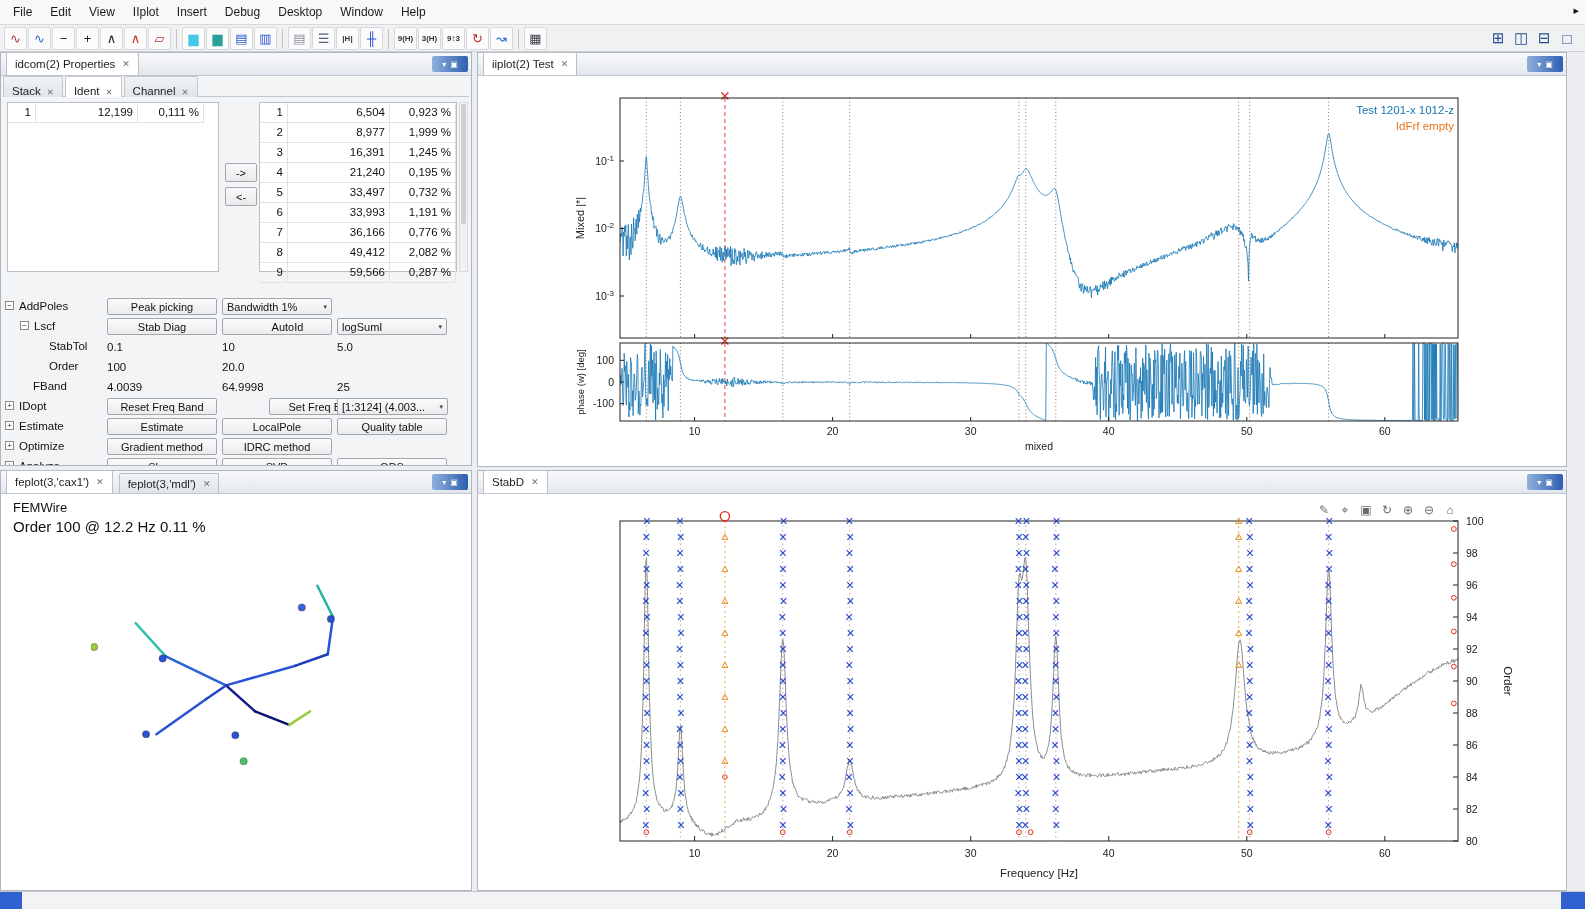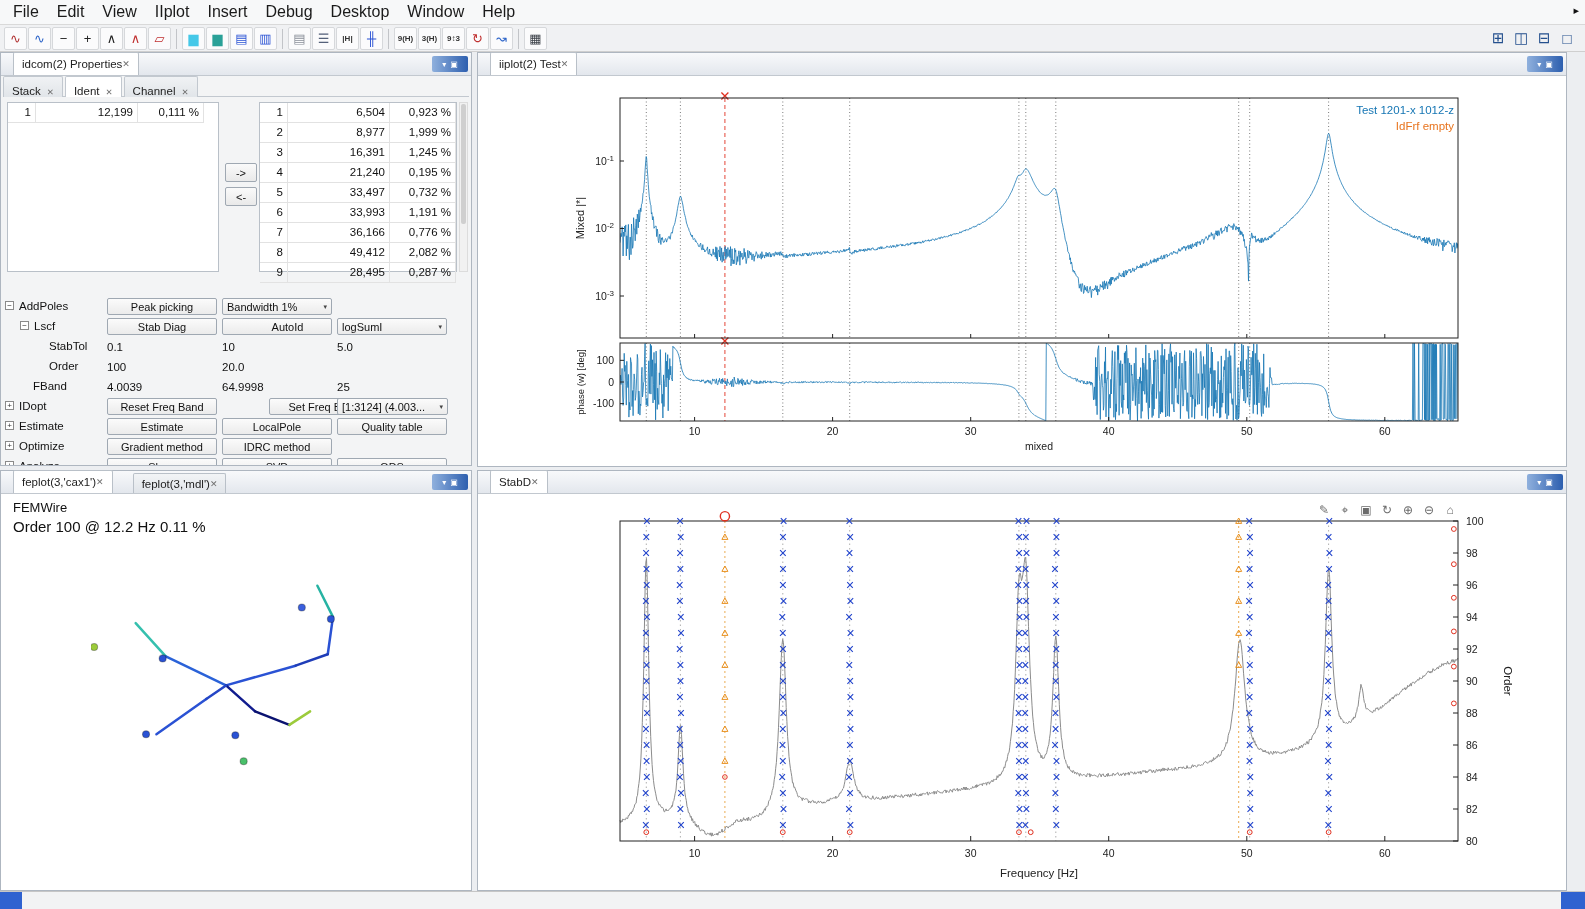--- a/index.html
+++ b/index.html
@@ -1,30 +1,30 @@
 <!DOCTYPE html>
 <html><head>
 <meta charset="utf-8">
 <style>
 *{margin:0;padding:0;box-sizing:border-box;font-family:"Liberation Sans",sans-serif;}
 html,body{width:1585px;height:909px;overflow:hidden;background:#e8eaed;}
 #app{position:absolute;left:0;top:0;width:1585px;height:909px;background:#eceef1;}
 .menubar{position:absolute;left:0;top:0;width:100%;height:25px;background:#f7f8f9;border-bottom:1px solid #d9d9d9;display:flex;align-items:center;padding-left:4px;}
-.menu-item{padding:4px 9px;font-size:16px;color:#1a1a1a;cursor:default;}
+.menu-item{padding:4px 9px;font-size:12px;color:#1a1a1a;cursor:default;}
 .menu-overflow{position:absolute;right:6px;top:4px;font-size:11px;color:#111;}
 .toolbar{position:absolute;left:0;top:25px;width:100%;height:27px;background:#f0f1f3;border-bottom:1px solid #cfcfcf;}
 .tb-left{position:absolute;left:4px;top:1px;display:flex;align-items:center;gap:1px;height:25px;}
 .tb-icon{width:23px;height:23px;border:1px solid #d6d8db;background:#fbfbfc;border-radius:2px;display:flex;align-items:center;justify-content:center;font-size:13px;cursor:default;}
 .tb-text{font-size:8px;font-weight:bold;}
 .tb-sep{width:1px;height:20px;background:#c2c4c8;margin:0 4px;}
 .tb-right{position:absolute;right:8px;top:3px;display:flex;gap:3px;}
 .win-icon{width:20px;height:20px;display:flex;align-items:center;justify-content:center;font-size:15px;color:#24508e;}
 .panel{position:absolute;border:1px solid #aeb6c0;background:#f1f3f5;}
 .tabbar{position:relative;height:23px;background:linear-gradient(#f8f9fb,#e3e7ed);border-bottom:1px solid #c2c8cf;display:flex;align-items:flex-end;padding-left:2px;}
-.tab{height:20px;margin:0 10px;padding:0 8px;display:flex;align-items:center;font-size:11.5px;color:#222;background:linear-gradient(#f2f4f6,#e0e4e9);border:1px solid #b9c0c8;border-bottom:none;border-radius:2px 2px 0 0;cursor:default;white-space:nowrap;}
+.tab{height:20px;margin:0 3px;padding:0 8px;display:flex;align-items:center;gap:7px;font-size:11.5px;color:#222;background:linear-gradient(#f2f4f6,#e0e4e9);border:1px solid #b9c0c8;border-bottom:none;border-radius:2px 2px 0 0;cursor:default;white-space:nowrap;}
 .tab.active{background:#fff;height:23px;}
 .tab .x{color:#707070;font-size:9px;}
 .dockchip{position:absolute;right:3px;top:3px;width:36px;height:16px;background:linear-gradient(90deg,#8fb0dd,#2d5faf);border-radius:2px;color:#fff;font-size:8px;display:flex;align-items:center;justify-content:center;gap:4px;}
 .content{position:absolute;left:0;right:0;top:23px;bottom:0;overflow:hidden;}
 .content.white{background:#fff;}
 .content.gray{background:#f3f4f5;}
 
 .subtabs{position:absolute;left:2px;top:0;height:21px;display:flex;border-bottom:1px solid #c2c8cf;width:466px;}
 .subtab{height:21px;padding:0 8px;margin-right:2px;font-size:11.5px;display:inline-flex;align-items:flex-end;gap:6px;border:1px solid #c2c8cf;border-bottom:none;border-radius:2px 2px 0 0;background:linear-gradient(#f0f2f4,#e1e5e9);color:#222;}
 .subtab.active{background:#fff;}
@@ -178,21 +178,21 @@
             <div class="cell">36,166</div>
             <div class="cell">0,776 %</div>
           </div>
           <div class="trow">
             <div class="cell">8</div>
             <div class="cell">49,412</div>
             <div class="cell">2,082 %</div>
           </div>
           <div class="trow">
             <div class="cell">9</div>
-            <div class="cell">28,495</div>
+            <div class="cell">59,566</div>
             <div class="cell">0,287 %</div>
           </div>
         </div>
       <div class="scrolltrack" style="left:458px;top:26px;height:170px;">
         <div class="scrollthumb" style="top:1px;height:120px;"></div>
       </div>
       <div style="position:absolute;left:0;top:0;width:470px;height:390px;">
           <div class="exp" style="left: 4px; top: 225px;">−</div>
           <div class="tlabel" style="left: 18px; top: 221px;">AddPoles</div>
           <div class="ubtn" style="left: 106px; top: 222px; width: 110px;">

